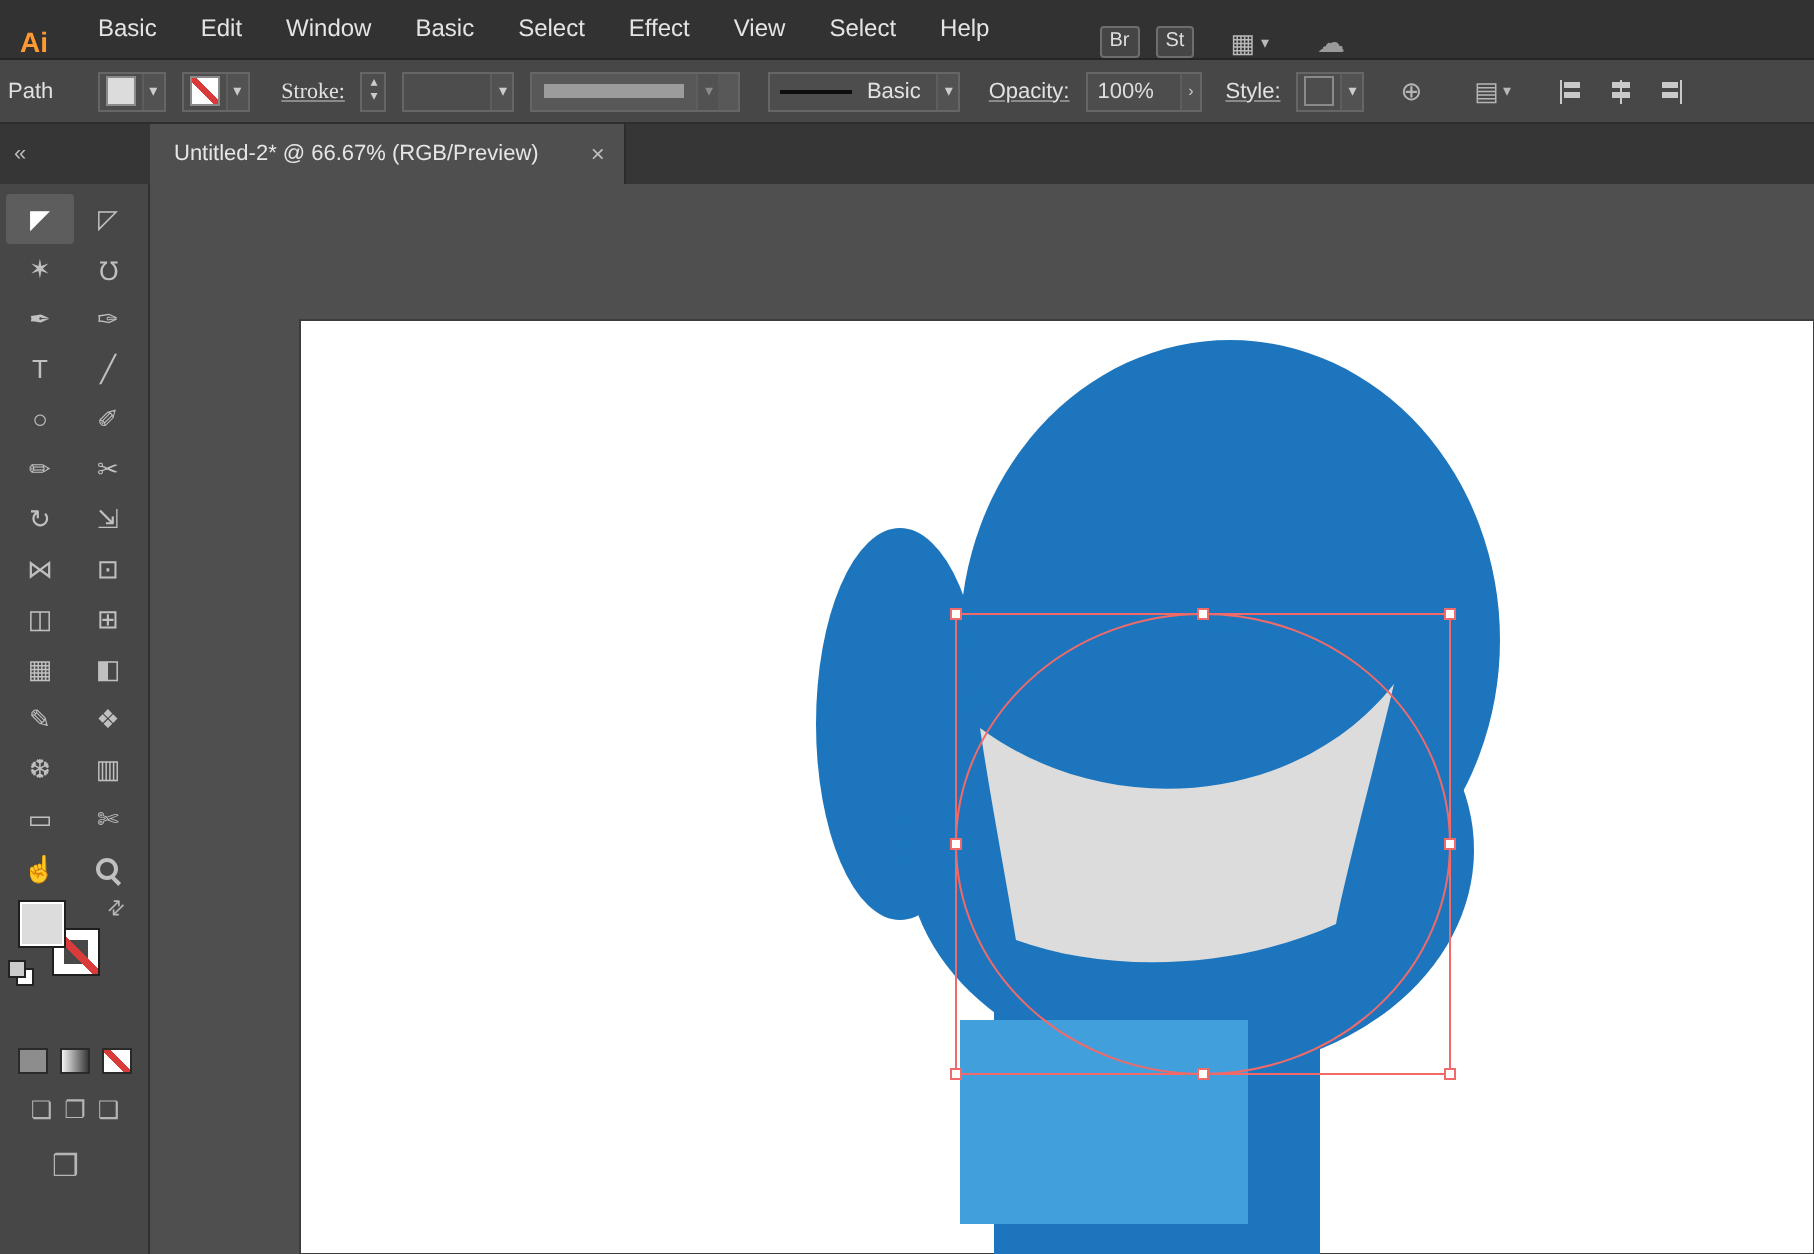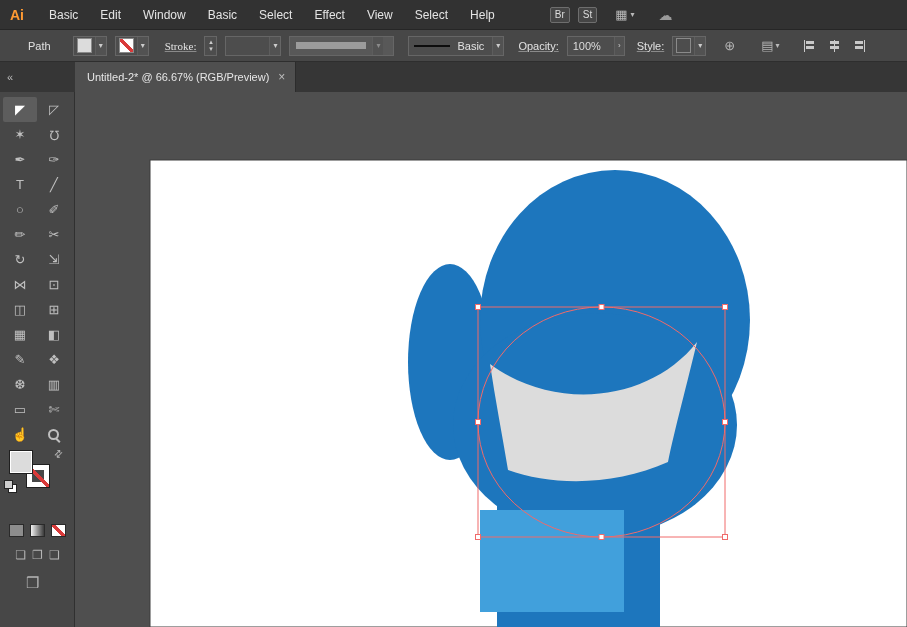--- a/index.html
+++ b/index.html
@@ -2,35 +2,35 @@
 <html style="--accent-orange: #ff9a33; --glove-blue: #1d76bd; --light-blue: #41a0dc; --shape-gray: #dcdcdc; --selection-red: #f06a6a; --slash-red: #d93a3a; --artboard-white: #ffffff; --canvas-gray: #4f4f4f;"><head>
 <meta charset="utf-8">
 <style>
   html,body{margin:0;padding:0;background:#222;}
   .app{position:relative;width:907px;height:627px;overflow:hidden;
        font-family:"Liberation Sans",sans-serif;color:#ddd;cursor:default;
        -webkit-user-select:none;user-select:none;background:#4f4f4f;}
 
   
   .menubar{position:absolute;left:0;top:0;width:907px;height:30px;background:#323232;
-           display:flex;align-items:center;border-bottom:1px solid #262626;box-sizing:border-box;}
+           display:flex;align-items:flex-end;border-bottom:1px solid #262626;box-sizing:border-box;}
   .ai-logo{color:var(--accent-orange);font-weight:bold;font-size:14px;margin:0 14px 0 10px;}
   .menu-item{font-size:12px;color:#e4e4e4;padding:0 11px;line-height:30px;}
   .mb-right{display:flex;align-items:center;margin-left:44px;gap:8px;}
   .mb-btn{font-size:10px;color:#ddd;background:#454545;border:1px solid #6e6e6e;border-radius:2px;
           padding:1px 4px;line-height:12px;}
   .ws-group{display:flex;align-items:center;gap:3px;margin-left:10px;color:#b9b9b9;}
   .ws-ic{font-size:13px;}
   .tiny-arr{font-size:8px;color:#b9b9b9;}
   .sync-ic{font-size:14px;color:#9a9a9a;margin-left:16px;}
 
   
   .controlbar{position:absolute;left:0;top:30px;width:907px;height:32px;background:#474747;
               border-bottom:1px solid #2e2e2e;box-sizing:border-box;display:flex;align-items:center;
-              padding-left:28px;gap:8px;font-size:11px;}
+              padding-left:4px;gap:8px;font-size:11px;}
   .cb-label{color:#e2e2e2;}
   .cb-link{color:#e2e2e2;text-decoration:underline;text-decoration-color:#8a8a8a;}
   .dd{display:flex;align-items:center;height:20px;background:#4d4d4d;border:1px solid #666;
       box-sizing:border-box;}
   .dd .arr{font-size:8px;color:#ccc;padding:0 3px;align-self:stretch;display:flex;align-items:center;
            border-left:1px solid #5d5d5d;background:#525252;}
   .sw{width:15px;height:15px;margin:0 3px;border:1px solid #8a8a8a;box-sizing:border-box;background:#fff;}
   .sw-fill{background:var(--shape-gray);}
   .sw-none{background:linear-gradient(45deg,transparent 42%,var(--slash-red) 42%,var(--slash-red) 58%,transparent 58%),#fff;}
   .sw-empty{background:#4d4d4d;}
@@ -49,21 +49,21 @@
   .align-ic::before{content:"";position:absolute;top:0;bottom:0;width:1px;background:#c9c9c9;}
   .align-ic::after{content:"";position:absolute;height:3px;background:#c9c9c9;box-shadow:0 5px 0 #c9c9c9;top:1px;}
   .al-left::before{left:1px;} .al-left::after{left:3px;width:8px;}
   .al-center::before{left:6px;} .al-center::after{left:2px;width:9px;}
   .al-right::before{right:1px;} .al-right::after{right:3px;width:8px;}
 
   
   .tabstrip{position:absolute;left:0;top:62px;width:907px;height:30px;background:#363636;
             display:flex;align-items:center;}
   .collapse{width:75px;font-size:11px;color:#bdbdbd;padding-left:7px;box-sizing:border-box;letter-spacing:-1px;}
-  .tab{height:30px;display:flex;align-items:center;gap:9px;background:#4f4f4f;padding:0 10px 0 12px;
+  .tab{height:30px;display:flex;align-items:center;gap:26px;background:#4f4f4f;padding:0 10px 0 12px;
        border-right:1px solid #2c2c2c;font-size:11px;color:#e6e6e6;}
   .tab-close{color:#bdbdbd;font-size:12px;}
 
   
   .toolbar{position:absolute;left:0;top:92px;width:75px;height:535px;background:#474747;
            border-right:1px solid #303030;box-sizing:border-box;}
   .tools{display:grid;grid-template-columns:34px 34px;justify-content:center;padding-top:5px;}
   .tool{height:25px;display:flex;align-items:center;justify-content:center;font-size:13px;color:#c0c0c0;}
   .tool.active{background:#5d5d5d;color:#fff;border-radius:2px;}
   .zoom-glass{position:relative;width:12px;height:12px;display:inline-block;}

